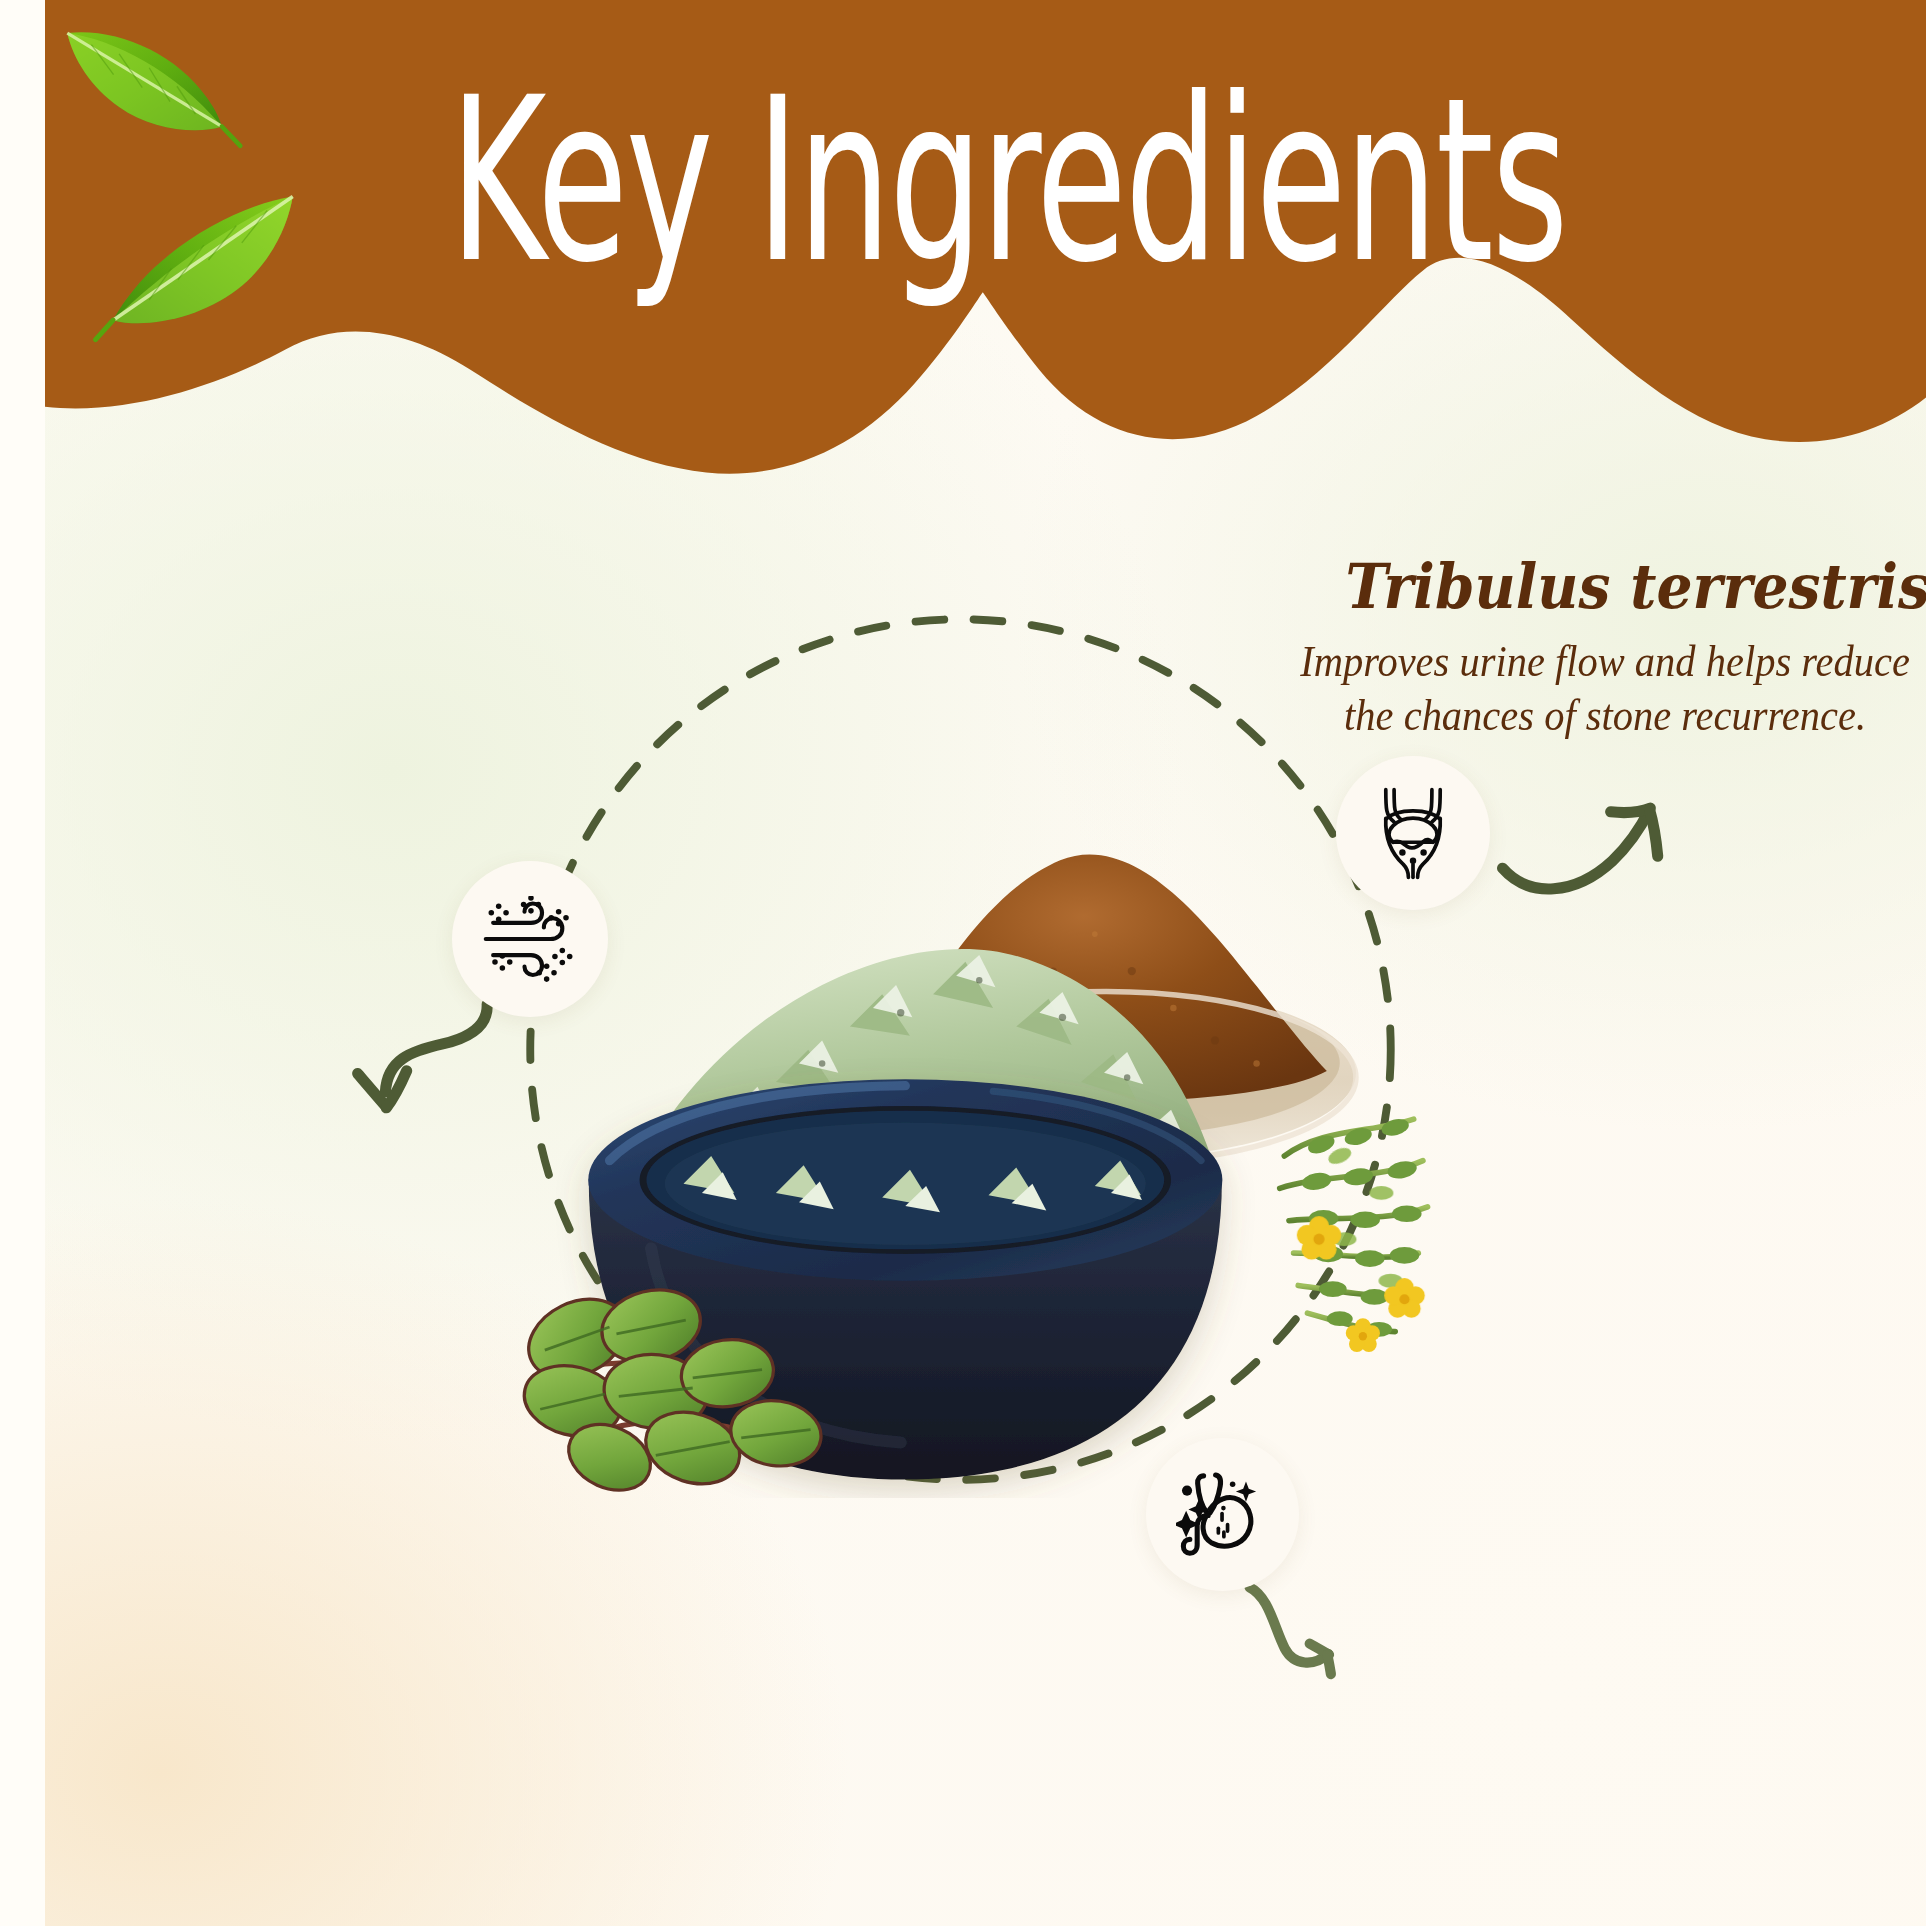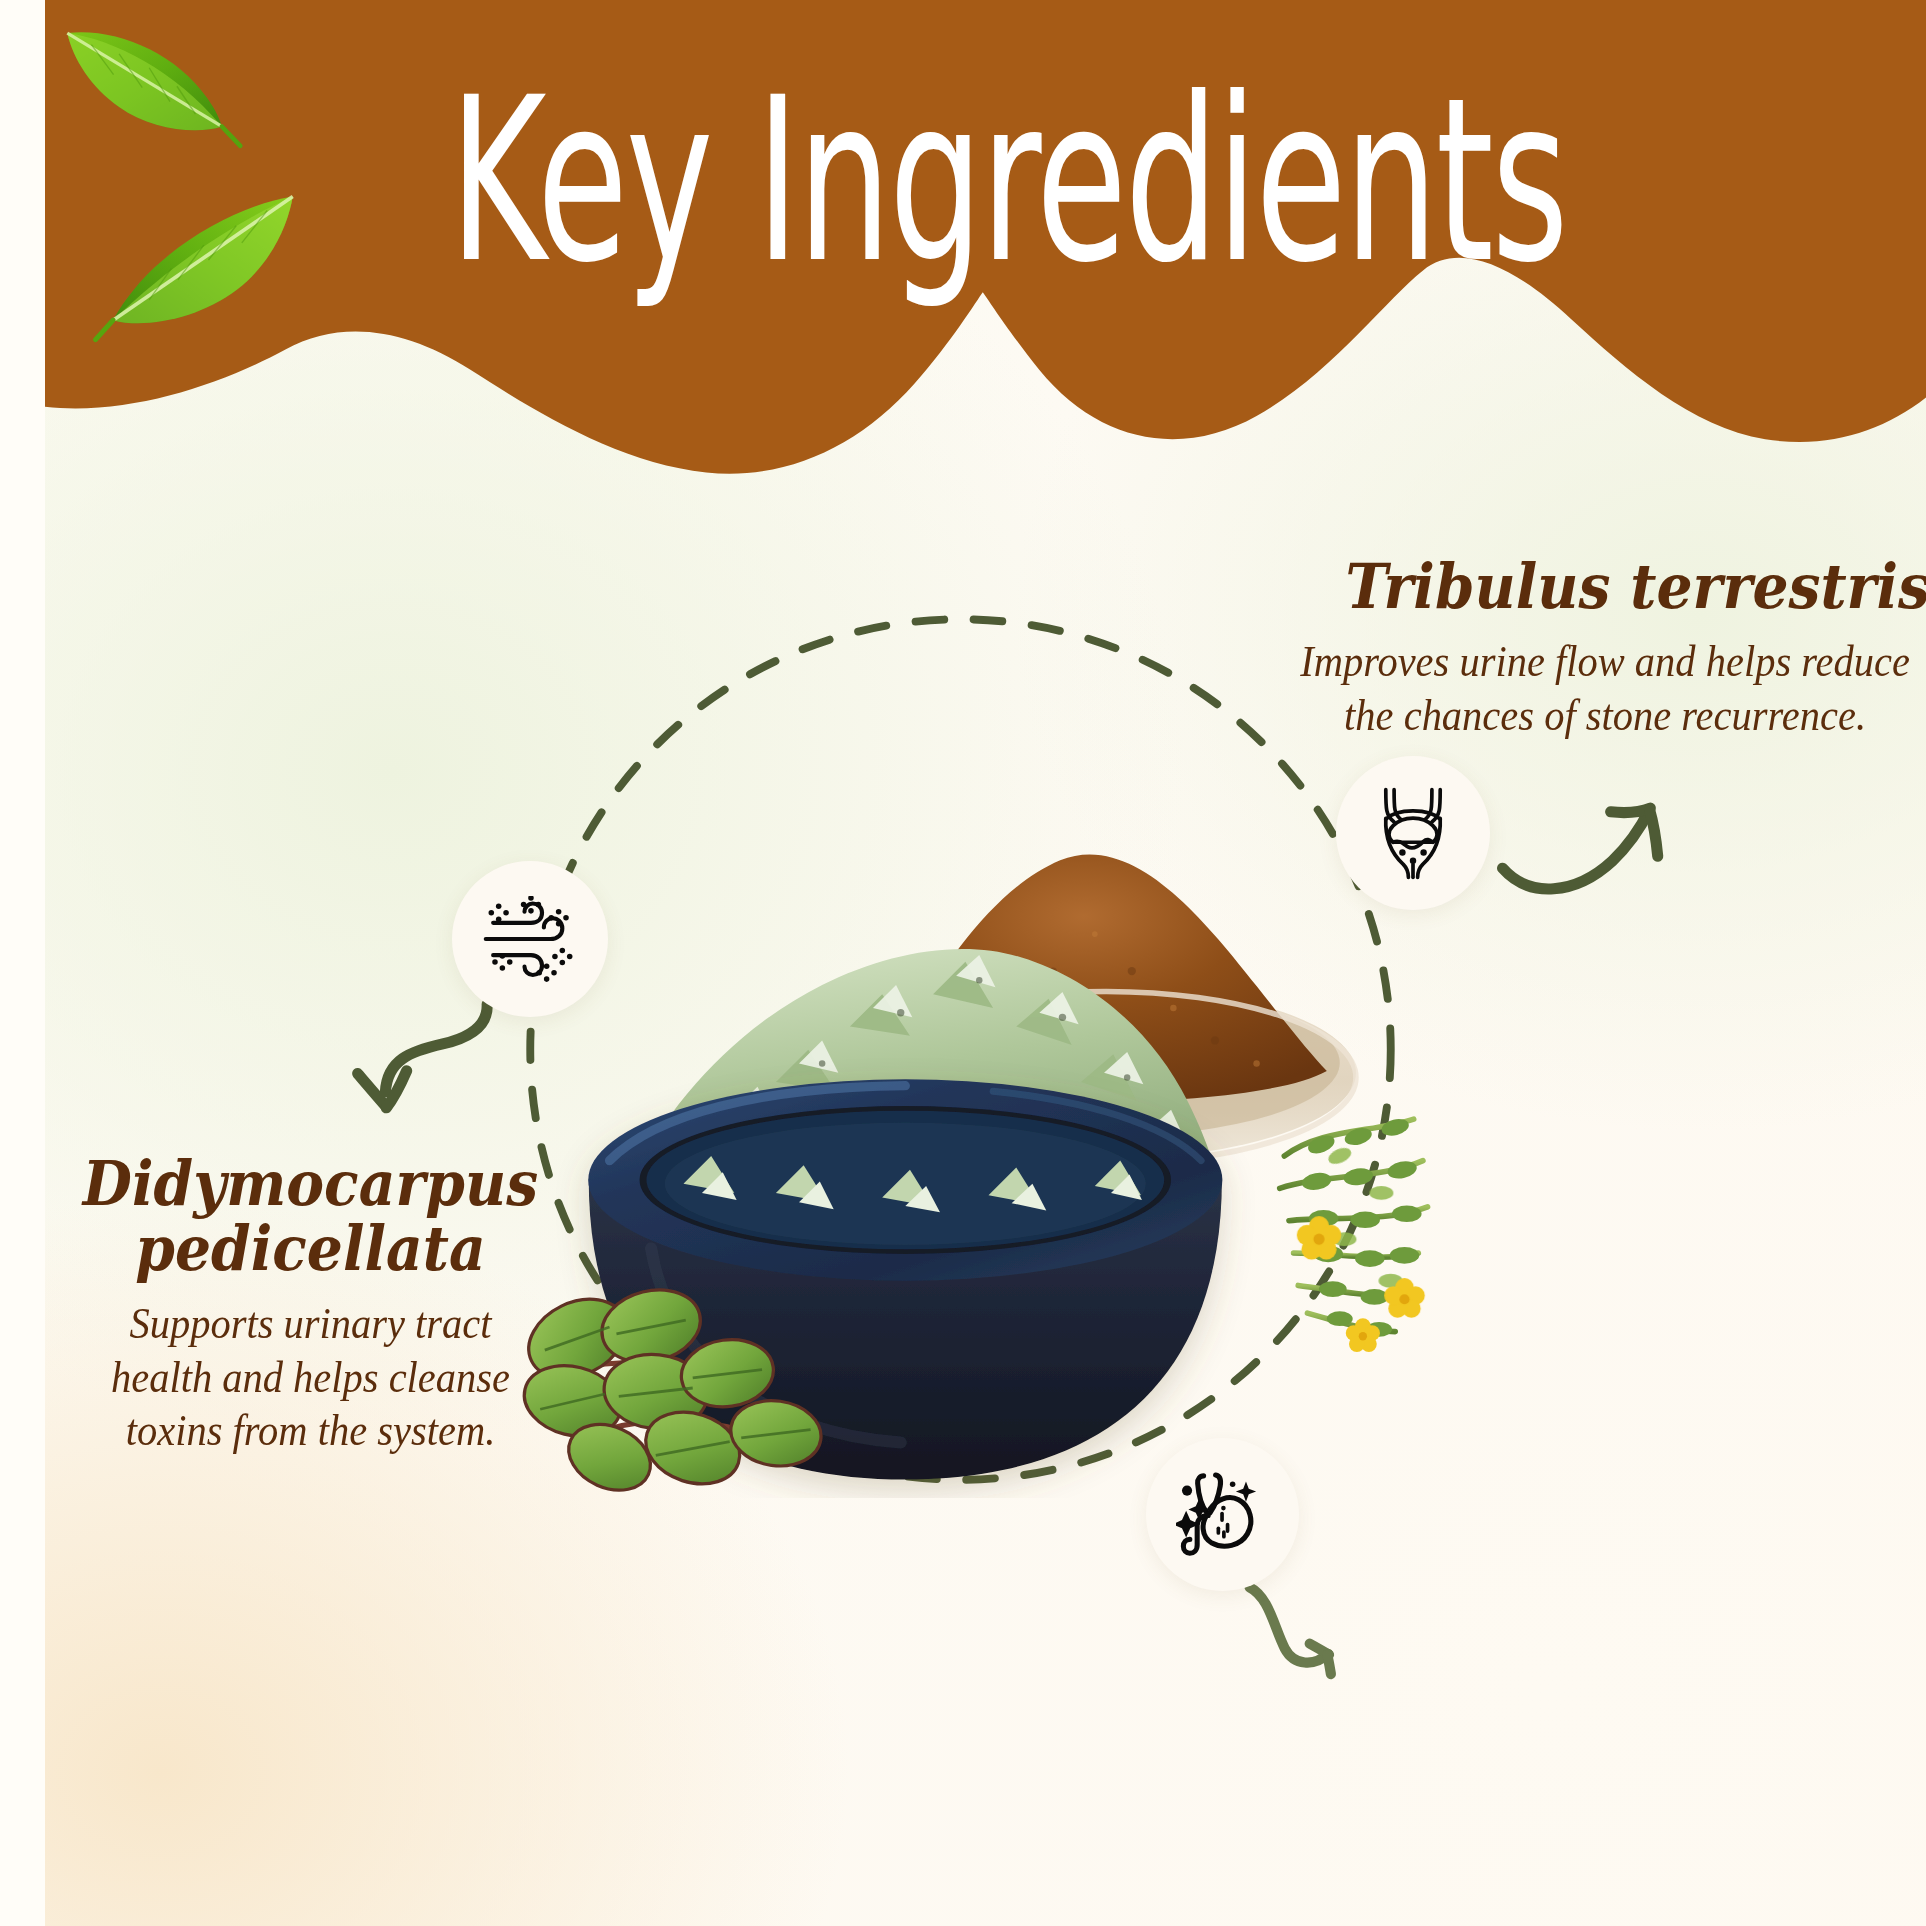--- a/index.html
+++ b/index.html
@@ -539,21 +539,16 @@
         <path d="M178 164 C182 180 184 194 186 206"></path>
       </g>
     </svg>
   </div>
 
   <div class="block blk-tribulus">
     <div class="sci-name right">Tribulus terrestris</div>
     <div class="desc right">Improves urine flow and helps reduce the chances of stone recurrence.</div>
   </div>
 
-  <div class="block blk-didymo">
-    <div class="sci-name center-o">Didymocarpus</div>
-    <div class="sci-name center-o">pedicellata</div>
-    <div class="desc center-o">Supports urinary tract health and helps cleanse toxins from the system.</div>
-  </div>
 
 
 </div>
 
 
 </body></html>

